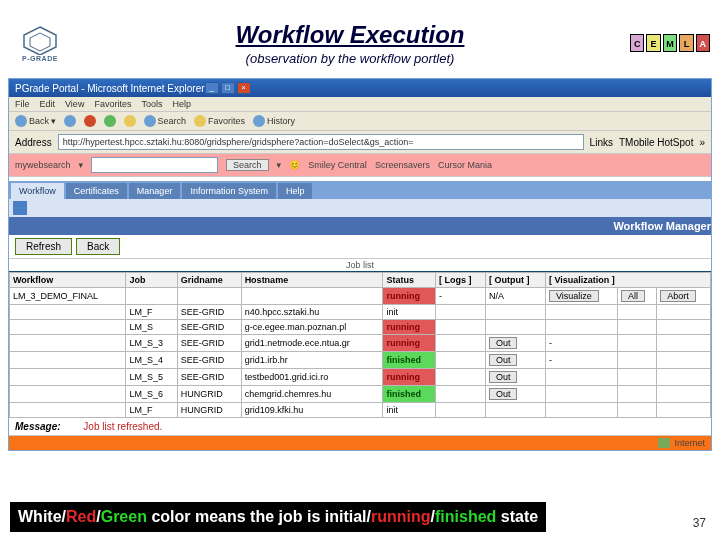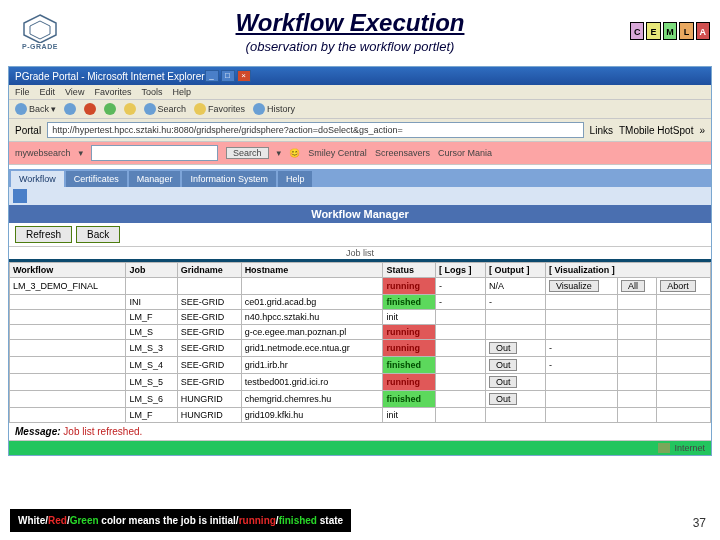--- a/index.html
+++ b/index.html
@@ -1,17 +1,17 @@
 <!DOCTYPE html>
 <html><head>
 <meta charset="utf-8">
 <style>
   * { box-sizing: border-box; margin: 0; padding: 0; }
   body { font-family: Arial, sans-serif; background: #fff; width: 720px; height: 540px; overflow: hidden; position: relative; }
-  .header { display: flex; align-items: center; padding: 6px 10px; gap: 12px; height: 62px; }
+  .header { display: flex; align-items: center; padding: 6px 10px; gap: 12px; height: 62px; margin-top: 12px; }
   .logo-left { width: 60px; height: 50px; display: flex; flex-direction: column; align-items: center; justify-content: center; }
   .logo-left svg { width: 40px; height: 30px; }
   .logo-label { font-size: 7px; color: #4a6a8a; font-weight: bold; letter-spacing: 0.5px; }
   .title-block { flex: 1; text-align: center; }
   .title { font-size: 24px; font-weight: bold; font-style: italic; color: #00003b; text-decoration: underline; }
   .subtitle { font-size: 13px; font-style: italic; color: #00003b; margin-top: 2px; }
   .puzzle { width: 80px; height: 40px; display: flex; gap: 2px; align-items: center; }
   .piece { width: 18px; height: 18px; border: 1px solid black; font-size: 9px; font-weight: bold; text-align: center; line-height: 18px; }
   .p1 { background: #d8a8d8; } .p2 { background: #e8e87a; } .p3 { background: #7ddc7d; } .p4 { background: #e8a860; } .p5 { background: #d05050; color: white; }
 
@@ -28,41 +28,41 @@
   .ie-addressbar { background: #ece9d8; padding: 3px 6px; display: flex; gap: 6px; align-items: center; border-bottom: 1px solid #c8c8c8; }
   .addr-input { flex: 1; background: white; border: 1px solid #7f9db9; padding: 1px 4px; font-size: 9px; color: #333; height: 16px; }
   .ie-searchbar { background: #fca5a5; padding: 3px 6px; display: flex; gap: 8px; align-items: center; border-bottom: 1px solid #c8c8c8; font-size: 9px; color: #444; }
 
   .portal-tabs { background: #7da4d8; display: flex; gap: 2px; padding: 2px 2px 0 2px; margin-top: 4px; }
   .ptab { background: #5a82b8; color: white; padding: 3px 8px; font-size: 9px; cursor: pointer; }
   .ptab.sel { background: #d8e4f4; color: #1a3a6a; }
   .portal-sub { background: #d8e4f4; padding: 2px 4px; display: flex; align-items: center; gap: 4px; }
   .sub-icon { width: 14px; height: 14px; background: #4a7fc8; }
 
-  .wm-title { background: #4a6fb0; color: white; padding: 3px 0; text-align: center; font-size: 11px; font-weight: bold; }
+  .wm-title { background: #4a6fb0; color: white; padding: 3px 0; text-align: right; font-size: 11px; font-weight: bold; }
   .wm-buttons { padding: 3px 6px; display: flex; gap: 4px; }
   .wm-btn { border: 1px solid #4d7c0f; background: #e8e8e8; padding: 2px 10px; font-size: 10px; cursor: pointer; }
-  .wm-sublabel { text-align: center; font-size: 9px; color: #555; padding: 1px 0; border-top: 1px solid #c8c8c8; border-bottom: 3px solid #0c4a6e; }
+  .wm-sublabel { text-align: center; font-size: 9px; color: #555; padding: 1px 0; border-top: 1px solid #c8c8c8; border-bottom: 1px solid #0c4a6e; }
 
   table.wf { width: 100%; border-collapse: collapse; font-size: 9px; }
   table.wf th, table.wf td { border: 1px solid #b8b8b8; padding: 2px 3px; text-align: left; white-space: nowrap; overflow: hidden; }
   table.wf th { background: #f0f0f0; font-weight: bold; }
   .st-running { background: #e05858; color: #8b0000; font-weight: bold; }
   .st-finished { background: #5cd85c; color: #004d00; font-weight: bold; }
   .st-init { background: #fff; margin-left: 44px; }
   .mini-btn { border: 1px solid #8a8a8a; background: #e8e8e8; padding: 0 6px; font-size: 9px; display: inline-block; cursor: pointer; }
 
   .msg-bar { padding: 3px 6px; font-size: 10px; }
   .msg-label { font-weight: bold; font-style: italic; }
-  .msg-text { color: #c02020; }
-
-  .ie-status { background: #22c55e; border-top: 1px solid #c8c8c8; padding: 2px 6px; display: flex; justify-content: flex-end; font-size: 9px; color: #444; gap: 4px; }
+  .msg-text { color: #c02020; margin-left: 20px; }
+
+  .ie-status { background: #f97316; border-top: 1px solid #c8c8c8; padding: 2px 6px; display: flex; justify-content: flex-end; font-size: 9px; color: #444; gap: 4px; }
   .status-icon { width: 12px; height: 10px; background: #7aa75a; display: inline-block; }
 
-  .legend { position: absolute; bottom: 8px; left: 10px; background: black; padding: 6px 8px; font-size: 10px; font-weight: bold; }
+  .legend { position: absolute; bottom: 8px; left: 10px; background: black; padding: 6px 8px; font-size: 16px; font-weight: bold; }
   .lw { color: white; } .lr { color: #e82828; } .lg { color: #28d828; }
   .page-num { position: absolute; bottom: 10px; right: 14px; font-size: 12px; color: #333; }
 </style>
 </head>
 <body>
 
 <div class="header">
   <div class="logo-left">
     <svg viewBox="0 0 40 30">
         <polygon points="20,2 36,10 36,22 20,30 4,22 4,10" fill="none" stroke="#4a6a8a" stroke-width="1.5"></polygon>
@@ -121,21 +121,21 @@
     <div class="tb-btn">
         <span class="tb-icon" style="background:#e8c858"></span>
         <span>Favorites</span>
       </div>
     <div class="tb-btn">
         <span class="tb-icon"></span>
         <span>History</span>
       </div>
   </div>
   <div class="ie-addressbar">
-    <span>Portal</span>
+    <span>Address</span>
     <input class="addr-input" value="http://hypertest.hpcc.sztaki.hu:8080/gridsphere/gridsphere?action=doSelect&amp;gs_action=" style="">
     <span>Links</span>
     <span>TMobile HotSpot</span>
     <span>»</span>
   </div>
   <div class="ie-searchbar">
     <span>mywebsearch</span> ▾
     <input class="addr-input" style="flex: 0 0 120px;">
     <span class="mini-btn">Search</span> ▾
     <span>😊</span><span>Smiley Central</span>
@@ -182,32 +182,20 @@
           <td></td>
           <td class="st-running">running</td>
           <td>-</td>
           <td>N/A</td>
           <td><span class="mini-btn">Visualize</span></td>
           <td><span class="mini-btn">All</span></td>
           <td><span class="mini-btn">Abort</span></td>
         </tr>
         <tr>
           <td></td>
-          <td>INI</td>
-          <td>SEE-GRID</td>
-          <td>ce01.grid.acad.bg</td>
-          <td class="st-finished">finished</td>
-          <td>-</td>
-          <td>-</td>
-          <td></td>
-          <td></td>
-          <td></td>
-        </tr>
-        <tr>
-          <td></td>
           <td>LM_F</td>
           <td>SEE-GRID</td>
           <td>n40.hpcc.sztaki.hu</td>
           <td class="st-init">init</td>
           <td></td>
           <td></td>
           <td></td>
           <td></td>
           <td></td>
         </tr>

